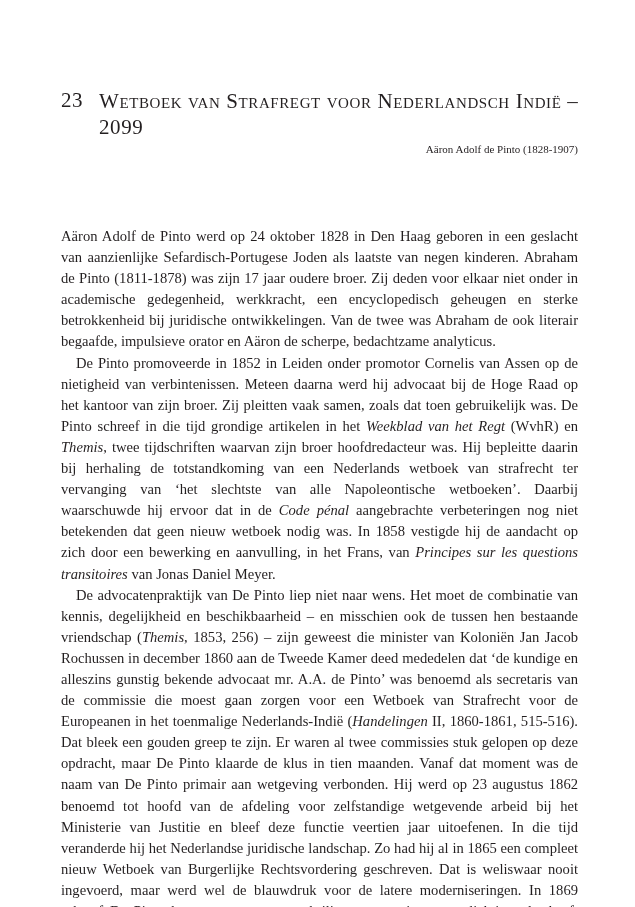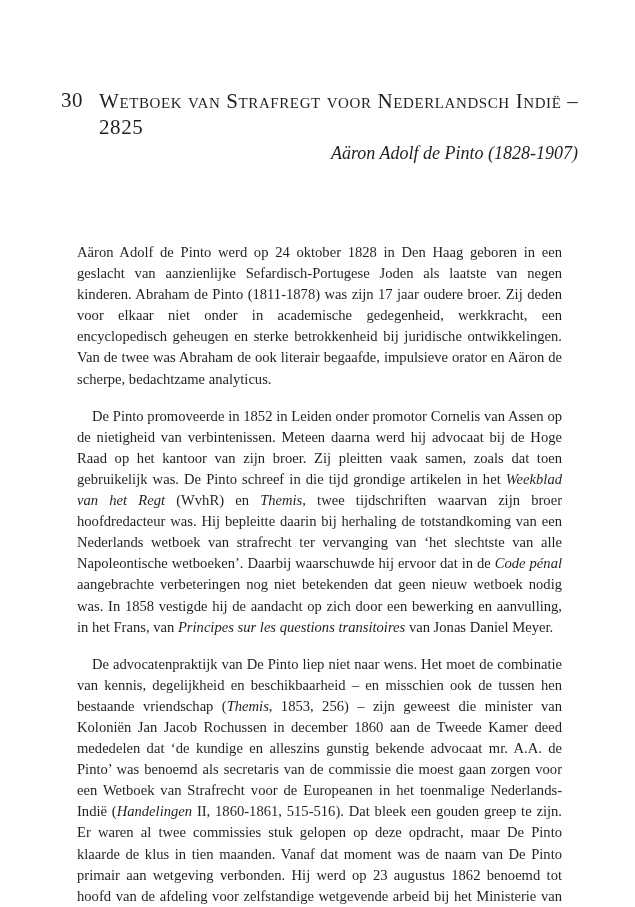--- a/index.html
+++ b/index.html
@@ -3,34 +3,34 @@
 <meta charset="utf-8">
 <style>
   html, body { margin: 0; padding: 0; background: #ffffff; }
   body { width: 635px; height: 907px; position: relative; overflow: hidden;
          font-family: "DejaVu Serif", "Liberation Serif", serif; color: #231f20; }
   .page { position: absolute; left: 61px; top: 0; width: 517px; }
   .chapter { position: absolute; top: 88px; left: 0; width: 517px; }
   .ch-num { position: absolute; left: 0; top: 0; font-family: "Liberation Serif", serif; font-size: 21px; letter-spacing: 0.5px; }
   .ch-title { position: absolute; left: 38px; top: 0; width: 480px; font-family: "Liberation Serif", serif;
               font-size: 21px; line-height: 26px; font-variant: small-caps; letter-spacing: 0.6px; }
-  .author { position: absolute; top: 143px; right: 0; font-family: "Liberation Serif", serif; font-size: 18px; font-style: italic; }
+  .author { position: absolute; top: 143px; right: 0; font-family: "Liberation Serif", serif; font-size: 11px; }
   .body { position: absolute; top: 226px; left: 0; width: 517px; font-family: "Liberation Serif", serif;
           font-size: 14.6px; line-height: 21.1px; text-align: justify; hyphens: manual; }
-  .body p { margin: 16px; }
+  .body p { margin: 0; }
   .body p + p { text-indent: 15px; font-family: Liberation Serif, serif; }
   .body i { font-style: italic; }
 </style>
 </head>
 <body>
 
 <div class="page">
   <div class="chapter">
-    <span class="ch-num">30</span>
-    <div class="ch-title">Wetboek van Strafregt voor Nederlandsch Indië – 2825</div>
+    <span class="ch-num">23</span>
+    <div class="ch-title">Wetboek van Strafregt voor Nederlandsch Indië – 2099</div>
   </div>
   <div class="author">Aäron Adolf de Pinto (1828-1907)</div>
 
   <div class="body" id="body-text">
       <p><span>Aäron Adolf de Pinto werd op 24 oktober 1828 in Den Haag geboren in een geslacht van aanzienlijke Sefardisch-Portugese Joden als laatste van negen kinderen. Abraham de Pin­to (1811-1878) was zijn 17 jaar oudere broer. Zij deden voor elkaar niet onder in academi­sche gedegenheid, werkkracht, een encyclopedisch geheugen en sterke betrokkenheid bij juridische ontwikkelingen. Van de twee was Abraham de ook literair begaafde, impul­sieve orator en Aäron de scherpe, bedachtzame analyticus.</span></p>
       <p><span>De Pinto promoveerde in 1852 in Leiden onder promotor Cornelis van Assen op de nietigheid van verbintenissen. Meteen daarna werd hij advocaat bij de Hoge Raad op het kantoor van zijn broer. Zij pleitten vaak samen, zoals dat toen gebruikelijk was. De Pinto schreef in die tijd grondige artikelen in het </span><i>Weekblad van het Regt</i><span> (WvhR) en </span><i>Themis</i><span>, twee tijdschriften waarvan zijn broer hoofdredacteur was. Hij bepleitte daarin bij herhaling de totstandkoming van een Nederlands wetboek van strafrecht ter vervanging van ‘het slechtste van alle Napoleontische wetboeken’. Daarbij waarschuwde hij ervoor dat in de </span><i>Code pénal</i><span> aangebrachte verbeteringen nog niet betekenden dat geen nieuw wetboek no­dig was. In 1858 vestigde hij de aandacht op zich door een bewerking en aanvulling, in het Frans, van </span><i>Principes sur les questions transitoires</i><span> van Jonas Daniel Meyer.</span></p>
       <p><span>De advocatenpraktijk van De Pinto liep niet naar wens. Het moet de combinatie van kennis, degelijkheid en beschikbaarheid – en misschien ook de tussen hen bestaande vriendschap (</span><i>Themis</i><span>, 1853, 256) – zijn geweest die minister van Koloniën Jan Jacob Ro­chussen in december 1860 aan de Tweede Kamer deed mededelen dat ‘de kundige en al­leszins gunstig bekende advocaat mr. A.A. de Pinto’ was benoemd als secretaris van de commissie die moest gaan zorgen voor een Wetboek van Strafrecht voor de Europeanen in het toenmalige Nederlands-Indië (</span><i>Handelingen</i><span> II, 1860-1861, 515-516). Dat bleek een gouden greep te zijn. Er waren al twee commissies stuk gelopen op deze opdracht, maar De Pinto klaarde de klus in tien maanden. Vanaf dat moment was de naam van De Pinto primair aan wetgeving verbonden. Hij werd op 23 augustus 1862 benoemd tot hoofd van de afdeling voor zelfstandige wetgevende arbeid bij het Ministerie van Justitie en bleef de­ze functie veertien jaar uitoefenen. In die tijd veranderde hij het Nederlandse juridische landschap. Zo had hij al in 1865 een compleet nieuw Wetboek van Burgerlijke Rechtsvor­dering geschreven. Dat is weliswaar nooit ingevoerd, maar werd wel de blauwdruk voor de latere moderniseringen. In 1869 schreef De Pinto het wetsontwerp, met briljante me­morie van toelichting, dat heeft geleid tot de afschaffing van de doodstraf in 1870.</span></p>
     </div>
 </div>
 

